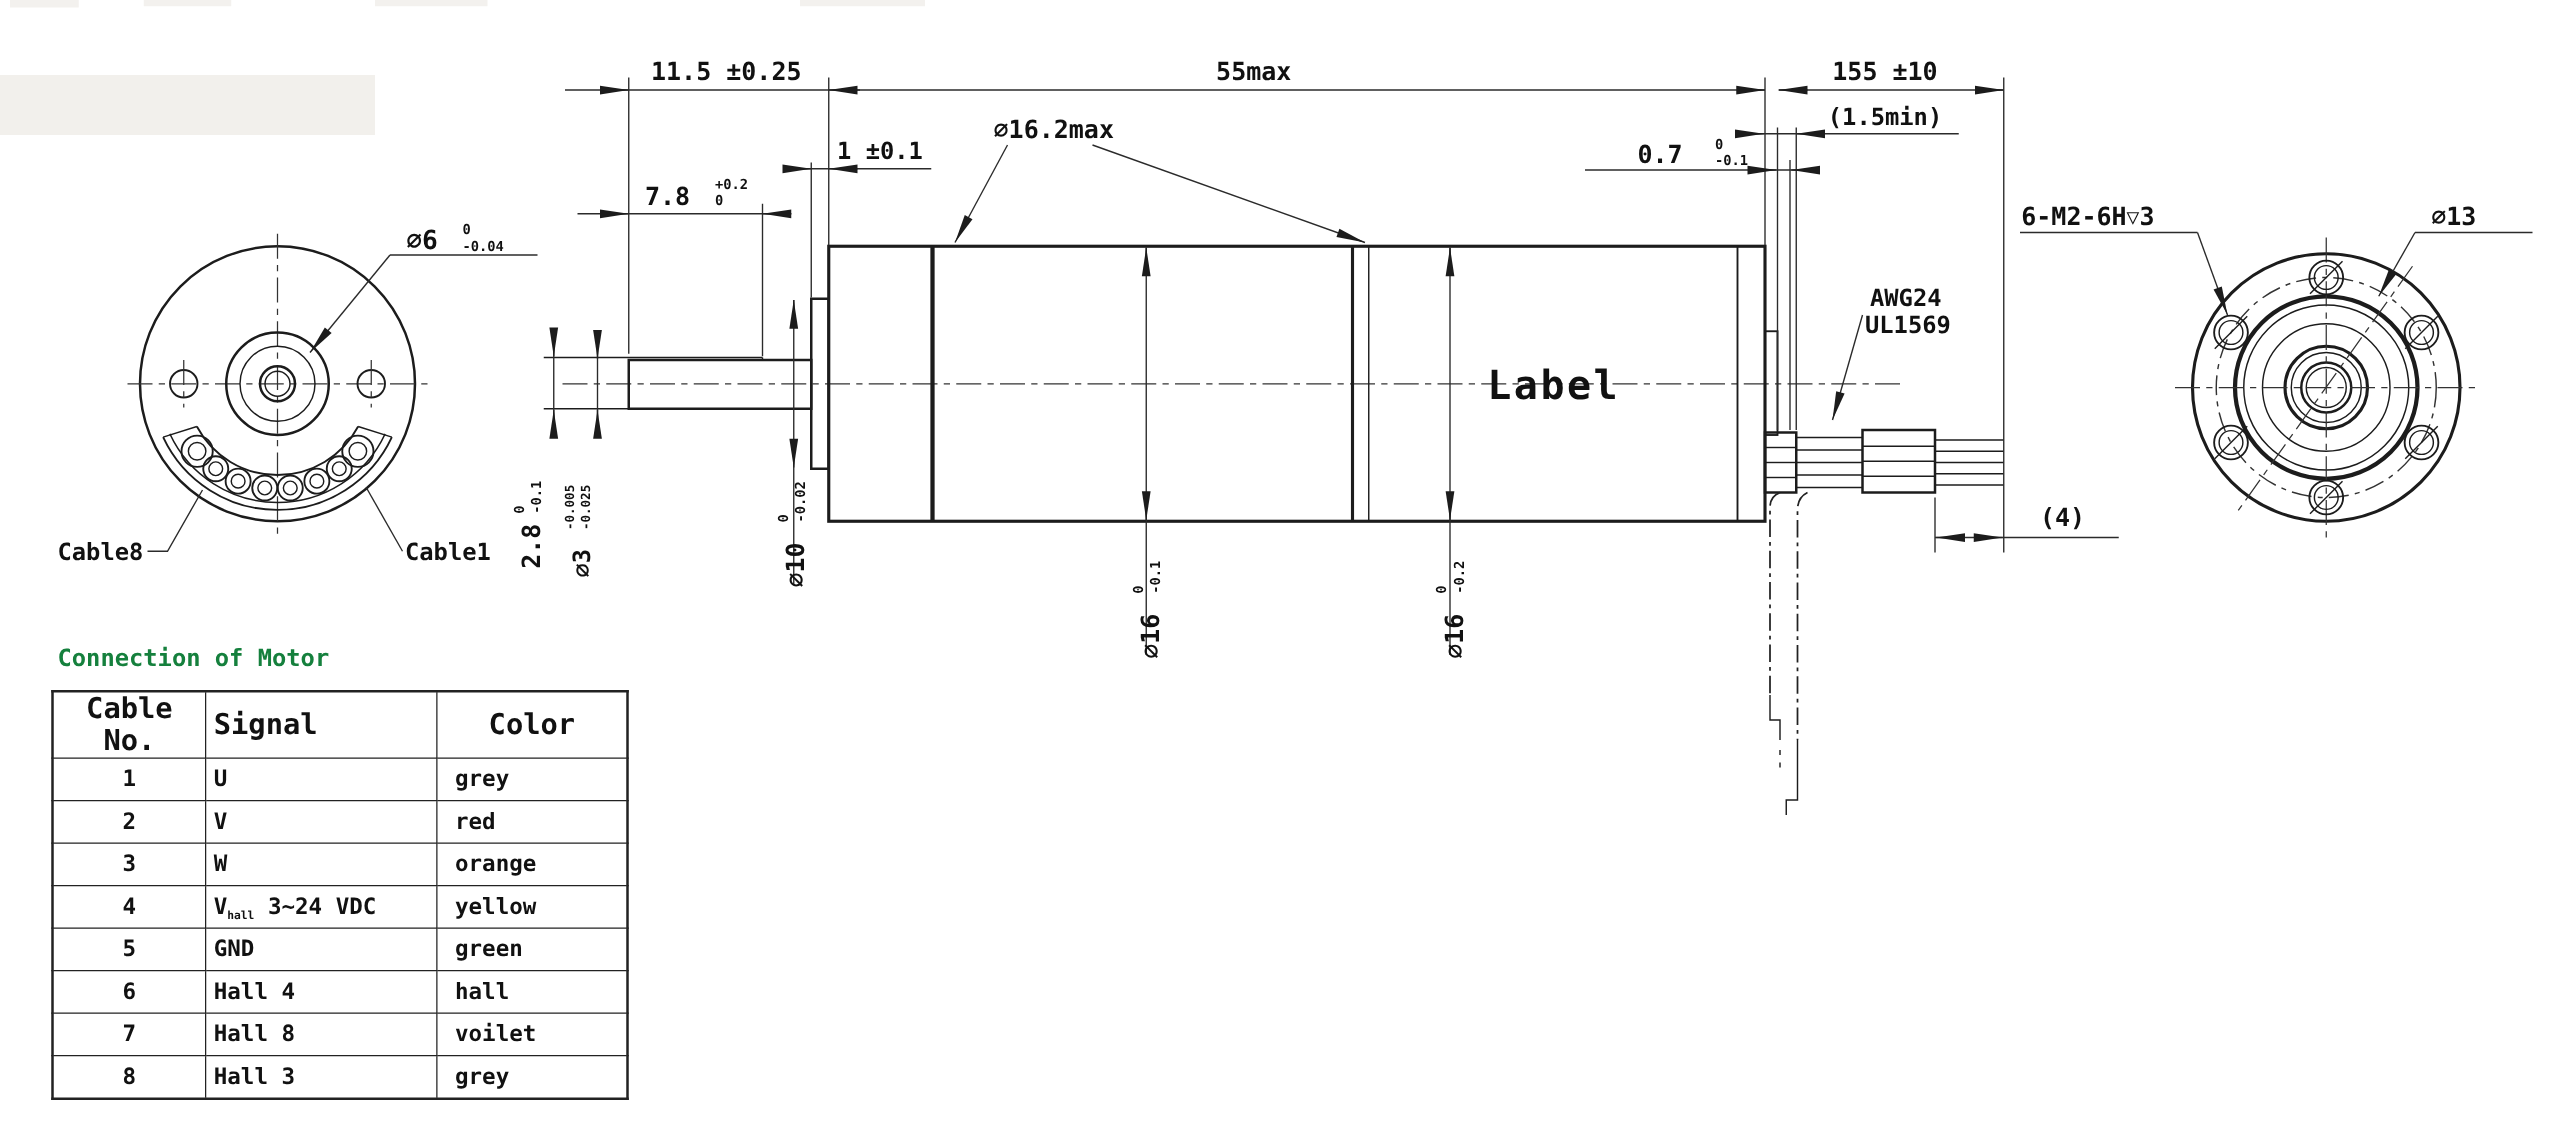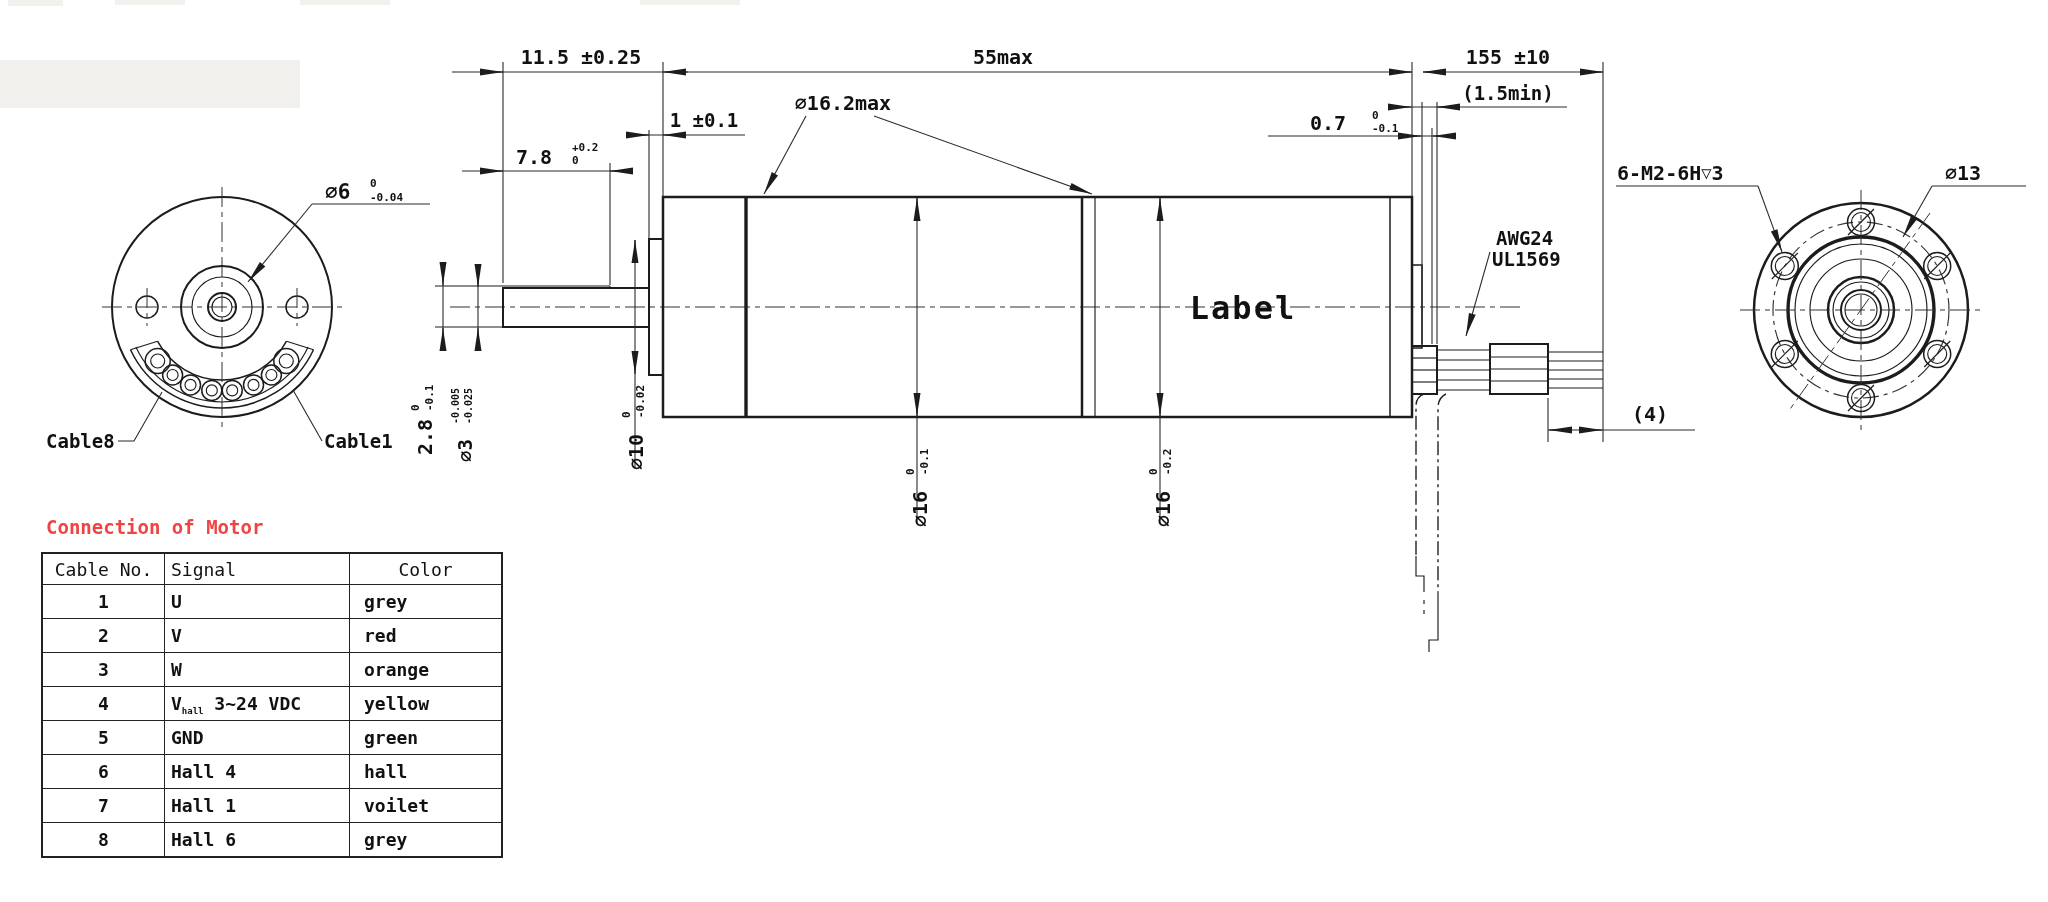--- a/index.html
+++ b/index.html
@@ -21,25 +21,25 @@
   .f32{font-size:32px;letter-spacing:2px;}
   .f21{font-size:21px;}
   .f20{font-size:20px;}
   .f19{font-size:19px;}
   .f17{font-size:17px;}
   .f11{font-size:11px;}
   .f10{font-size:10px;}
   .wm{fill:#f2f0ec;stroke:none;}
   .wm2{fill:#f3f1ee;stroke:none;}
 
-  #conn-title{position:absolute;left:46px;top:516px;font:bold 19px "DejaVu Sans Mono","DejaVu Sans",monospace;color:#ef4444;}
+  #conn-title{position:absolute;left:46px;top:516px;font:bold 19px "DejaVu Sans Mono","DejaVu Sans",monospace;color:#15803d;}
   #conn-table{position:absolute;left:41px;top:552px;border-collapse:collapse;background:#fff;
               font:bold 18px "DejaVu Sans Mono","DejaVu Sans",monospace;color:#111;border:2.2px solid #222;}
   #conn-table th,#conn-table td{border:1.6px solid #222;padding:0;}
-  #conn-table th{height:30px;font-size:18px;text-align:center;font-weight:normal;}
+  #conn-table th{height:30px;font-size:23px;text-align:center;font-weight:bold;}
   #conn-table td{height:33px;}
   .c-num{width:121px;text-align:center;}
   .c-sig{width:178px;text-align:left;padding-left:6px !important;}
   .c-col{width:137px;text-align:left;padding-left:14px !important;margin-top:44px;}
   .subt{font-size:9px;position:relative;top:4px;}
 </style>
 </head>
 <body>
 
 <div class="stage">
@@ -364,24 +364,24 @@
       <td class="c-sig">GND</td>
       <td class="c-col">green</td>
     </tr>
     <tr>
       <td class="c-num">6</td>
       <td class="c-sig">Hall 4</td>
       <td class="c-col">hall</td>
     </tr>
     <tr>
       <td class="c-num">7</td>
-      <td class="c-sig">Hall 1</td>
+      <td class="c-sig">Hall 8</td>
       <td class="c-col">voilet</td>
     </tr>
     <tr>
       <td class="c-num">8</td>
-      <td class="c-sig">Hall 6</td>
+      <td class="c-sig">Hall 3</td>
       <td class="c-col">grey</td>
     </tr>
   </tbody>
 </table>
 
 </div>
 
 </body></html>

